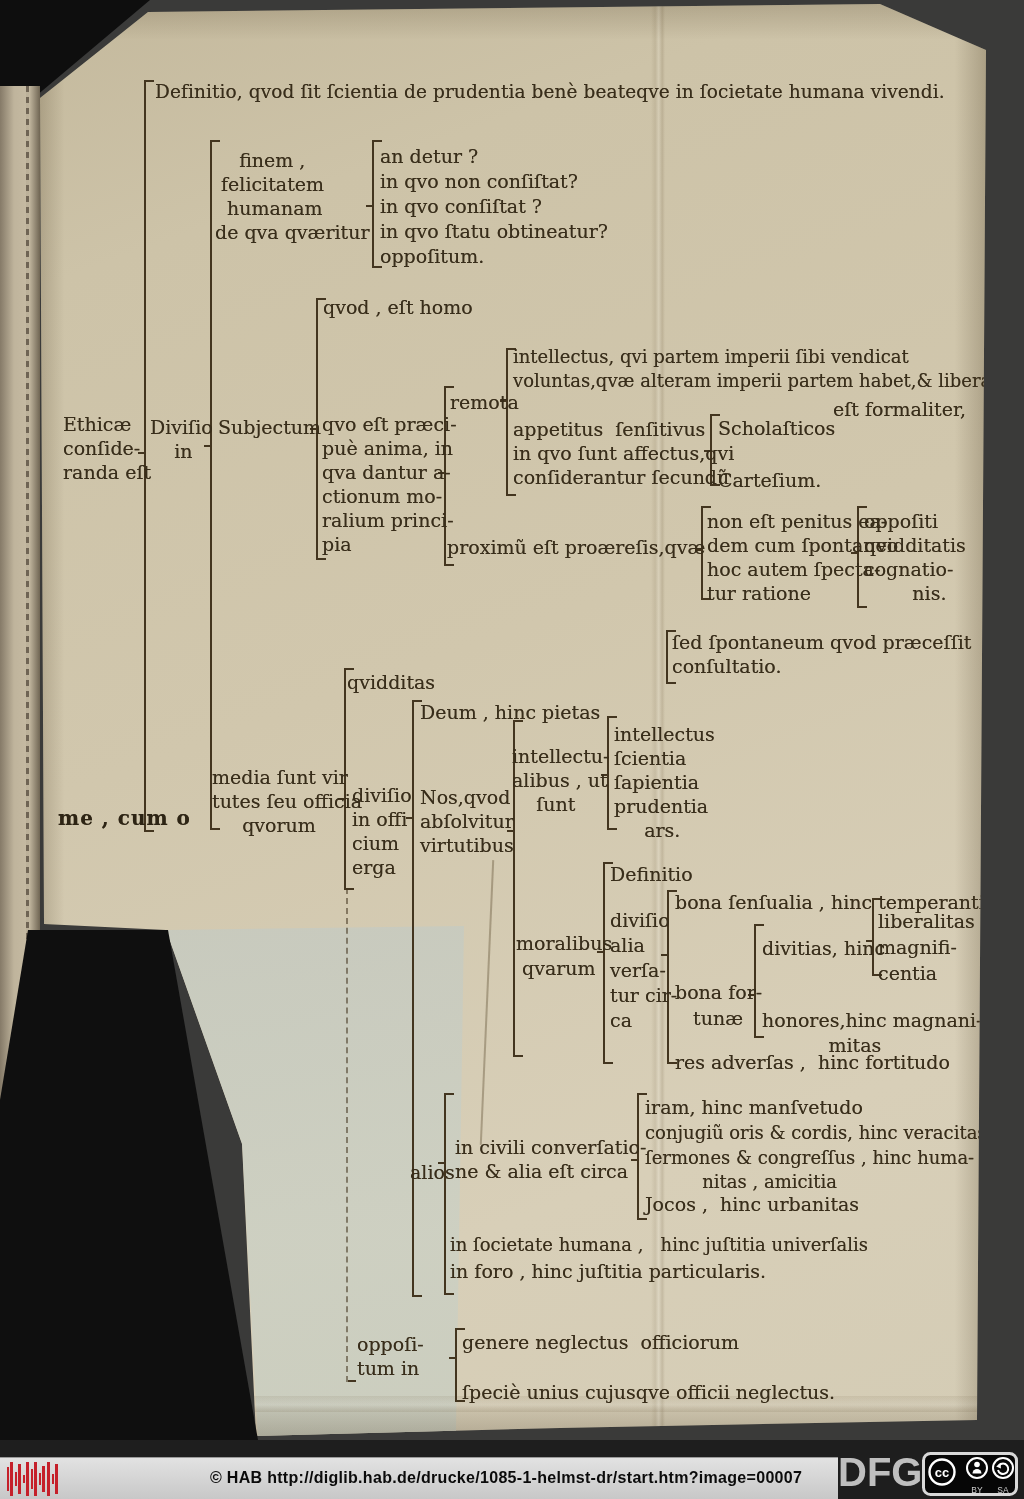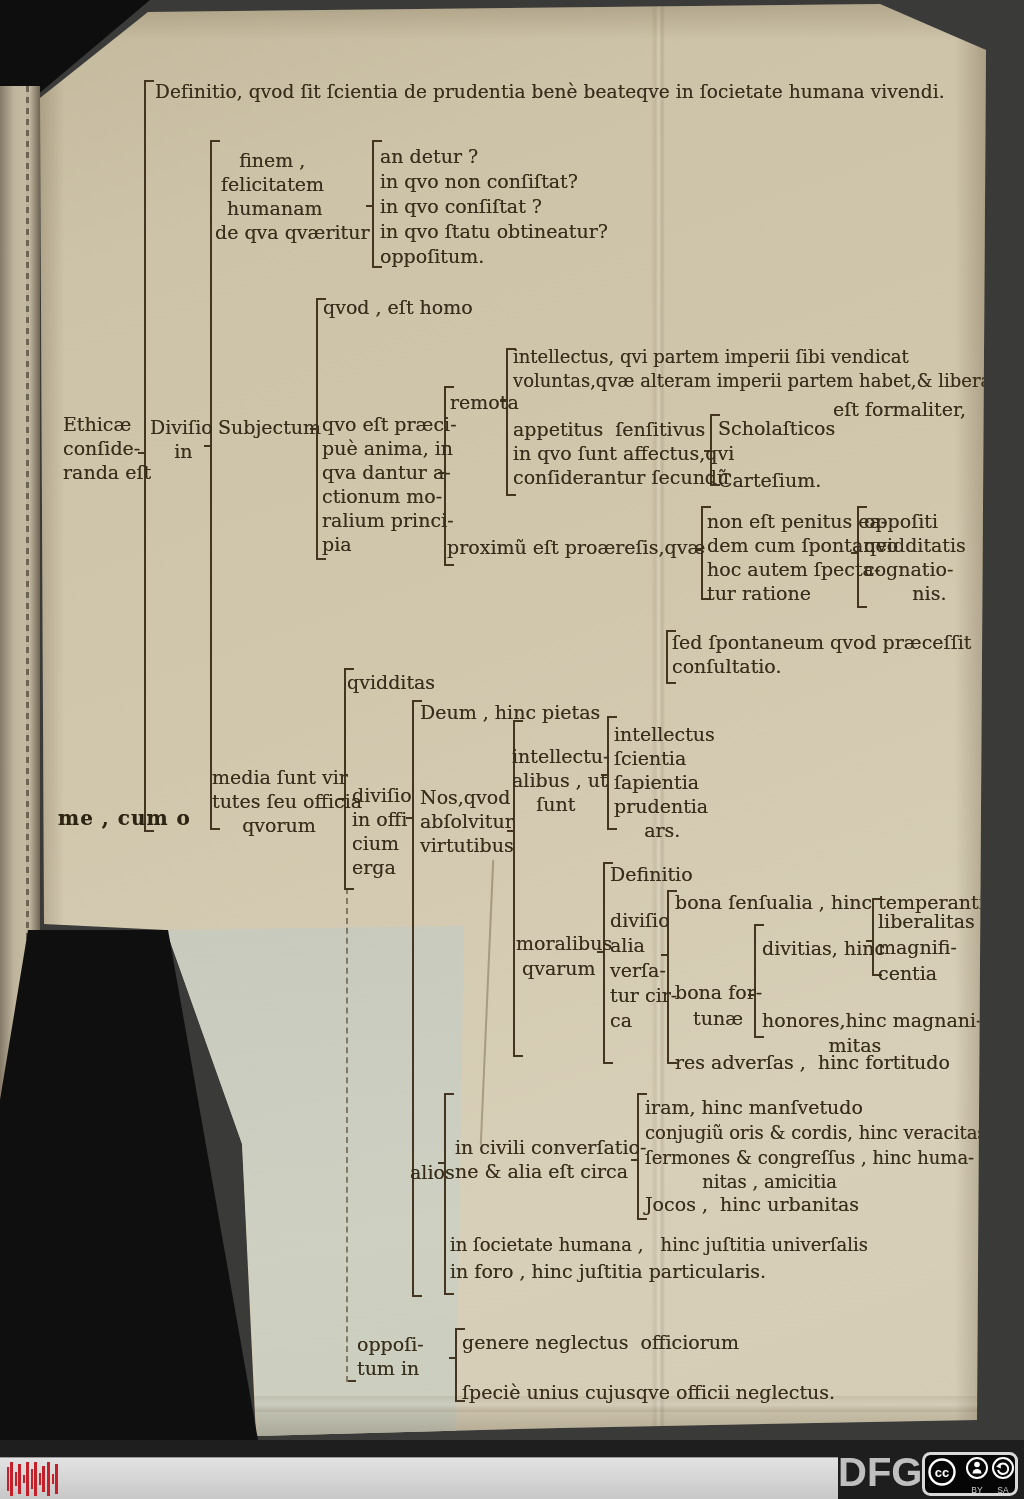--- a/index.html
+++ b/index.html
@@ -247,20 +247,21 @@
         <rect x="20" y="1" width="3" height="34"></rect>
       <rect x="25" y="8" width="2" height="20"></rect>
         <rect x="28" y="1" width="3" height="34"></rect>
       <rect x="33" y="12" width="2" height="12"></rect>
         <rect x="36" y="5" width="3" height="26"></rect>
       <rect x="41" y="1" width="3" height="34"></rect>
         <rect x="46" y="13" width="2" height="10"></rect>
       <rect x="49" y="3" width="3" height="30"></rect>
     </g>
   </svg>
+  <div class="copyright">© HAB http://diglib.hab.de/drucke/1085-1-helmst-dr/start.htm?image=00007</div>
   <div class="dfg">DFG</div>
   <div class="ccbadge">
     <svg width="96" height="44" viewBox="0 0 96 44">
       <rect x="1.5" y="1.5" width="93" height="41" rx="7" fill="#060606" stroke="#d8d8d8" stroke-width="3"></rect>
       <g>
         <circle cx="20" cy="20" r="12.5" fill="none" stroke="#ffffff" stroke-width="2.4"></circle>
         <text x="20" y="25" font-family="Liberation Sans, sans-serif" font-size="13" font-weight="bold" fill="#ffffff" text-anchor="middle">cc</text>
       </g>
       <g>
         <circle cx="55" cy="16" r="10" fill="none" stroke="#ffffff" stroke-width="2"></circle>

